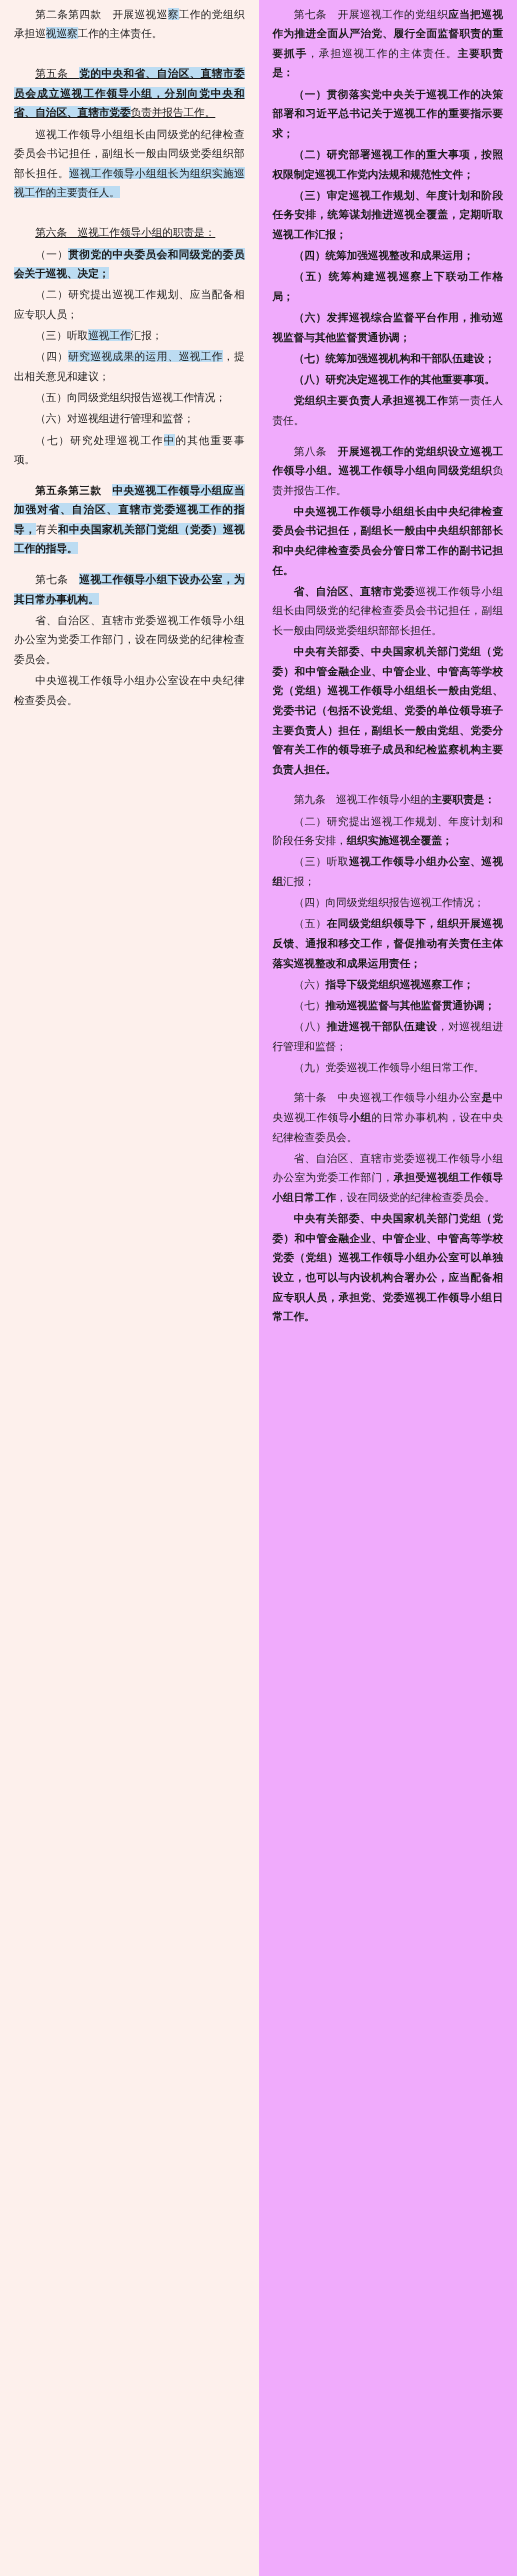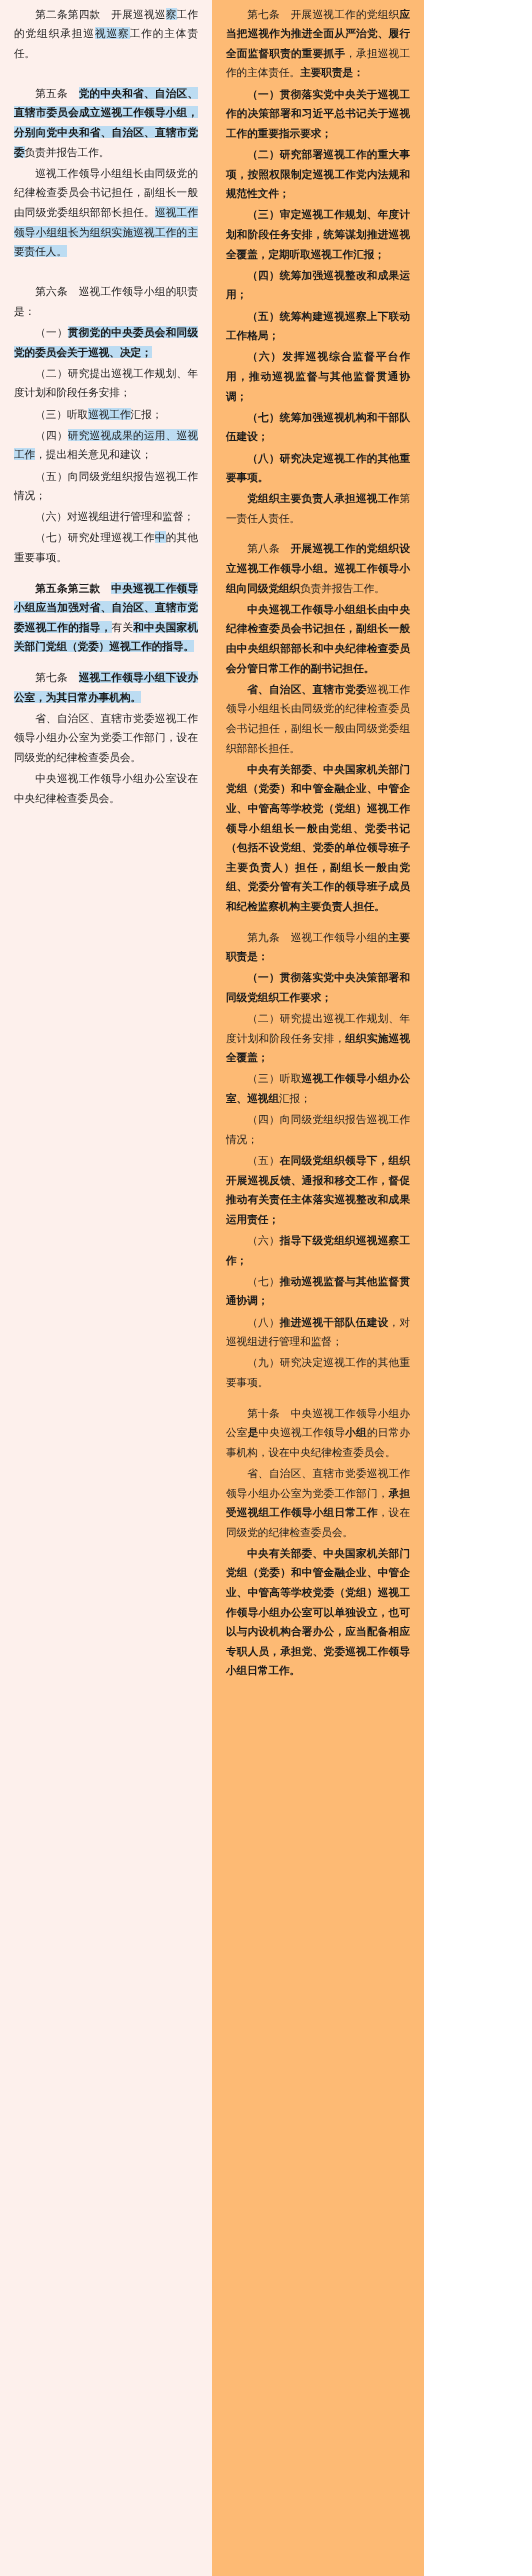--- a/index.html
+++ b/index.html
@@ -6,53 +6,54 @@
     margin: 0;
     padding: 0;
   }
   body {
     width: 532px;
     background: #ffffff;
     font-family: "Liberation Sans", sans-serif;
   }
   .page {
     position: relative;
-    width: 424px;
+    width: 517px;
     min-height: 2576px;
     display: flex;
     flex-direction: row;
     align-items: stretch;
     box-sizing: border-box;
   }
   .col {
     width: 266px;
     box-sizing: border-box;
     padding: 4.7px 14px 15.7px 14px;
   }
   .col-left {
     background: #fdf0ec;
   }
   .col-right {
-    background: #fdba74;
+    background: #f0abfc;
   }
   .para {
     font-size: 10.6px;
     line-height: 19.6px;
     color: #1b1b1b;
     margin: 0 0 1.6px 0;
     text-align: justify;
     text-justify: inter-ideograph;
     text-indent: 2em;
     word-break: break-all;
   }
   .para.gap {
     margin-top: 11px;
   }
   .para.biggap {
     margin-top: 20.4px;
+    text-decoration: underline;
   }
   
   .hl-blue {
     background: #bcdcf2;
   }
   .hl-blue-strong {
     background: #bcdcf2;
     font-weight: bold;
   }
   .bold {
@@ -65,21 +66,21 @@
 </head>
 <body>
 
 <div class="page">
   <div class="col col-left" id="left-col">
       <p class="para"><span class="seg ">第二条第四款　开展巡视巡</span><span class="seg hl-blue">察</span><span class="seg ">工作的党组织承担巡</span><span class="seg hl-blue">视巡察</span><span class="seg ">工作的主体责任。</span></p>
       <p class="para biggap"><span class="seg ">第五条　</span><span class="seg hl-blue-strong">党的中央和省、自治区、直辖市委员会成立巡视工作领导小组，分别向党中央和省、自治区、直辖市党委</span><span class="seg ">负责并报告工作。</span></p>
       <p class="para"><span class="seg ">巡视工作领导小组组长由同级党的纪律检查委员会书记担任，副组长一般由同级党委组织部部长担任。</span><span class="seg hl-blue">巡视工作领导小组组长为组织实施巡视工作的主要责任人。</span></p>
       <p class="para biggap"><span class="seg ">第六条　巡视工作领导小组的职责是：</span></p>
       <p class="para"><span class="seg ">（一）</span><span class="seg hl-blue-strong">贯彻党的中央委员会和同级党的委员会关于巡视、决定；</span></p>
-      <p class="para"><span class="seg ">（二）研究提出巡视工作规划、年度计划和阶段任务安排；</span></p>
+      <p class="para"><span class="seg ">（二）研究提出巡视工作规划、应当配备相应专职人员；</span></p>
       <p class="para"><span class="seg ">（三）听取</span><span class="seg hl-blue">巡视工作</span><span class="seg ">汇报；</span></p>
       <p class="para"><span class="seg ">（四）</span><span class="seg hl-blue">研究巡视成果的运用、巡视工作</span><span class="seg ">，提出相关意见和建议；</span></p>
       <p class="para"><span class="seg ">（五）向同级党组织报告巡视工作情况；</span></p>
       <p class="para"><span class="seg ">（六）对巡视组进行管理和监督；</span></p>
       <p class="para"><span class="seg ">（七）研究处理巡视工作</span><span class="seg hl-blue">中</span><span class="seg ">的其他重要事项。</span></p>
       <p class="para gap"><span class="seg bold">第五条第三款　</span><span class="seg hl-blue-strong">中央巡视工作领导小组应当加强对省、自治区、直辖市党委巡视工作的指导，</span><span class="seg ">有关</span><span class="seg hl-blue-strong">和中央国家机关部门党组（党委）巡视工作的指导。</span></p>
       <p class="para gap"><span class="seg ">第七条　</span><span class="seg hl-blue-strong">巡视工作领导小组下设办公室，为其日常办事机构。</span></p>
       <p class="para"><span class="seg ">省、自治区、直辖市党委巡视工作领导小组办公室为党委工作部门，设在同级党的纪律检查委员会。</span></p>
       <p class="para"><span class="seg ">中央巡视工作领导小组办公室设在中央纪律检查委员会。</span></p>
     </div>
@@ -92,27 +93,26 @@
       <p class="para"><span class="seg bold">（五）统筹构建巡视巡察上下联动工作格局；</span></p>
       <p class="para"><span class="seg bold">（六）发挥巡视综合监督平台作用，推动巡视监督与其他监督贯通协调；</span></p>
       <p class="para"><span class="seg bold">（七）统筹加强巡视机构和干部队伍建设；</span></p>
       <p class="para"><span class="seg bold">（八）研究决定巡视工作的其他重要事项。</span></p>
       <p class="para"><span class="seg bold">党组织主要负责人承担巡视工作</span><span class="seg ">第一责任人责任。</span></p>
       <p class="para gap"><span class="seg ">第八条　</span><span class="seg bold">开展巡视工作的党组织设立巡视工作领导小组。巡视工作领导小组向同级党组织</span><span class="seg ">负责并报告工作。</span></p>
       <p class="para"><span class="seg bold">中央巡视工作领导小组组长由中央纪律检查委员会书记担任，副组长一般由中央组织部部长和中央纪律检查委员会分管日常工作的副书记担任。</span></p>
       <p class="para"><span class="seg bold">省、自治区、直辖市党委</span><span class="seg ">巡视工作领导小组组长由同级党的纪律检查委员会书记担任，副组长一般由同级党委组织部部长担任。</span></p>
       <p class="para"><span class="seg bold">中央有关部委、中央国家机关部门党组（党委）和中管金融企业、中管企业、中管高等学校党（党组）巡视工作领导小组组长一般由党组、党委书记（包括不设党组、党委的单位领导班子主要负责人）担任，副组长一般由党组、党委分管有关工作的领导班子成员和纪检监察机构主要负责人担任。</span></p>
       <p class="para gap"><span class="seg ">第九条　巡视工作领导小组的</span><span class="seg bold">主要职责是：</span></p>
-      <p class="para"><span class="seg bold">（一）贯彻落实党中央决策部署和同级党组织工作要求；</span></p>
       <p class="para"><span class="seg ">（二）研究提出巡视工作规划、年度计划和阶段任务安排，</span><span class="seg bold">组织实施巡视全覆盖；</span></p>
       <p class="para"><span class="seg ">（三）听取</span><span class="seg bold">巡视工作领导小组办公室、巡视组</span><span class="seg ">汇报；</span></p>
       <p class="para"><span class="seg ">（四）向同级党组织报告巡视工作情况；</span></p>
       <p class="para"><span class="seg ">（五）</span><span class="seg bold">在同级党组织领导下，组织开展巡视反馈、通报和移交工作，督促推动有关责任主体落实巡视整改和成果运用责任；</span></p>
       <p class="para"><span class="seg ">（六）</span><span class="seg bold">指导下级党组织巡视巡察工作；</span></p>
       <p class="para"><span class="seg ">（七）</span><span class="seg bold">推动巡视监督与其他监督贯通协调；</span></p>
       <p class="para"><span class="seg ">（八）</span><span class="seg bold">推进巡视干部队伍建设</span><span class="seg ">，对巡视组进行管理和监督；</span></p>
-      <p class="para"><span class="seg ">（九）研究决定巡视工作的其他重要事项。</span></p>
+      <p class="para"><span class="seg ">（九）党委巡视工作领导小组日常工作。</span></p>
       <p class="para gap"><span class="seg ">第十条　中央巡视工作领导小组办公室</span><span class="seg bold">是</span><span class="seg ">中央巡视工作领导</span><span class="seg bold">小组</span><span class="seg ">的日常办事机构，设在中央纪律检查委员会。</span></p>
       <p class="para"><span class="seg ">省、自治区、直辖市党委巡视工作领导小组办公室为党委工作部门，</span><span class="seg bold">承担受巡视组工作领导小组日常工作</span><span class="seg ">，设在同级党的纪律检查委员会。</span></p>
       <p class="para"><span class="seg bold">中央有关部委、中央国家机关部门党组（党委）和中管金融企业、中管企业、中管高等学校党委（党组）巡视工作领导小组办公室可以单独设立，也可以与内设机构合署办公，应当配备相应专职人员，承担党、党委巡视工作领导小组日常工作。</span></p>
     </div>
 </div>
 
 
 </body></html>

